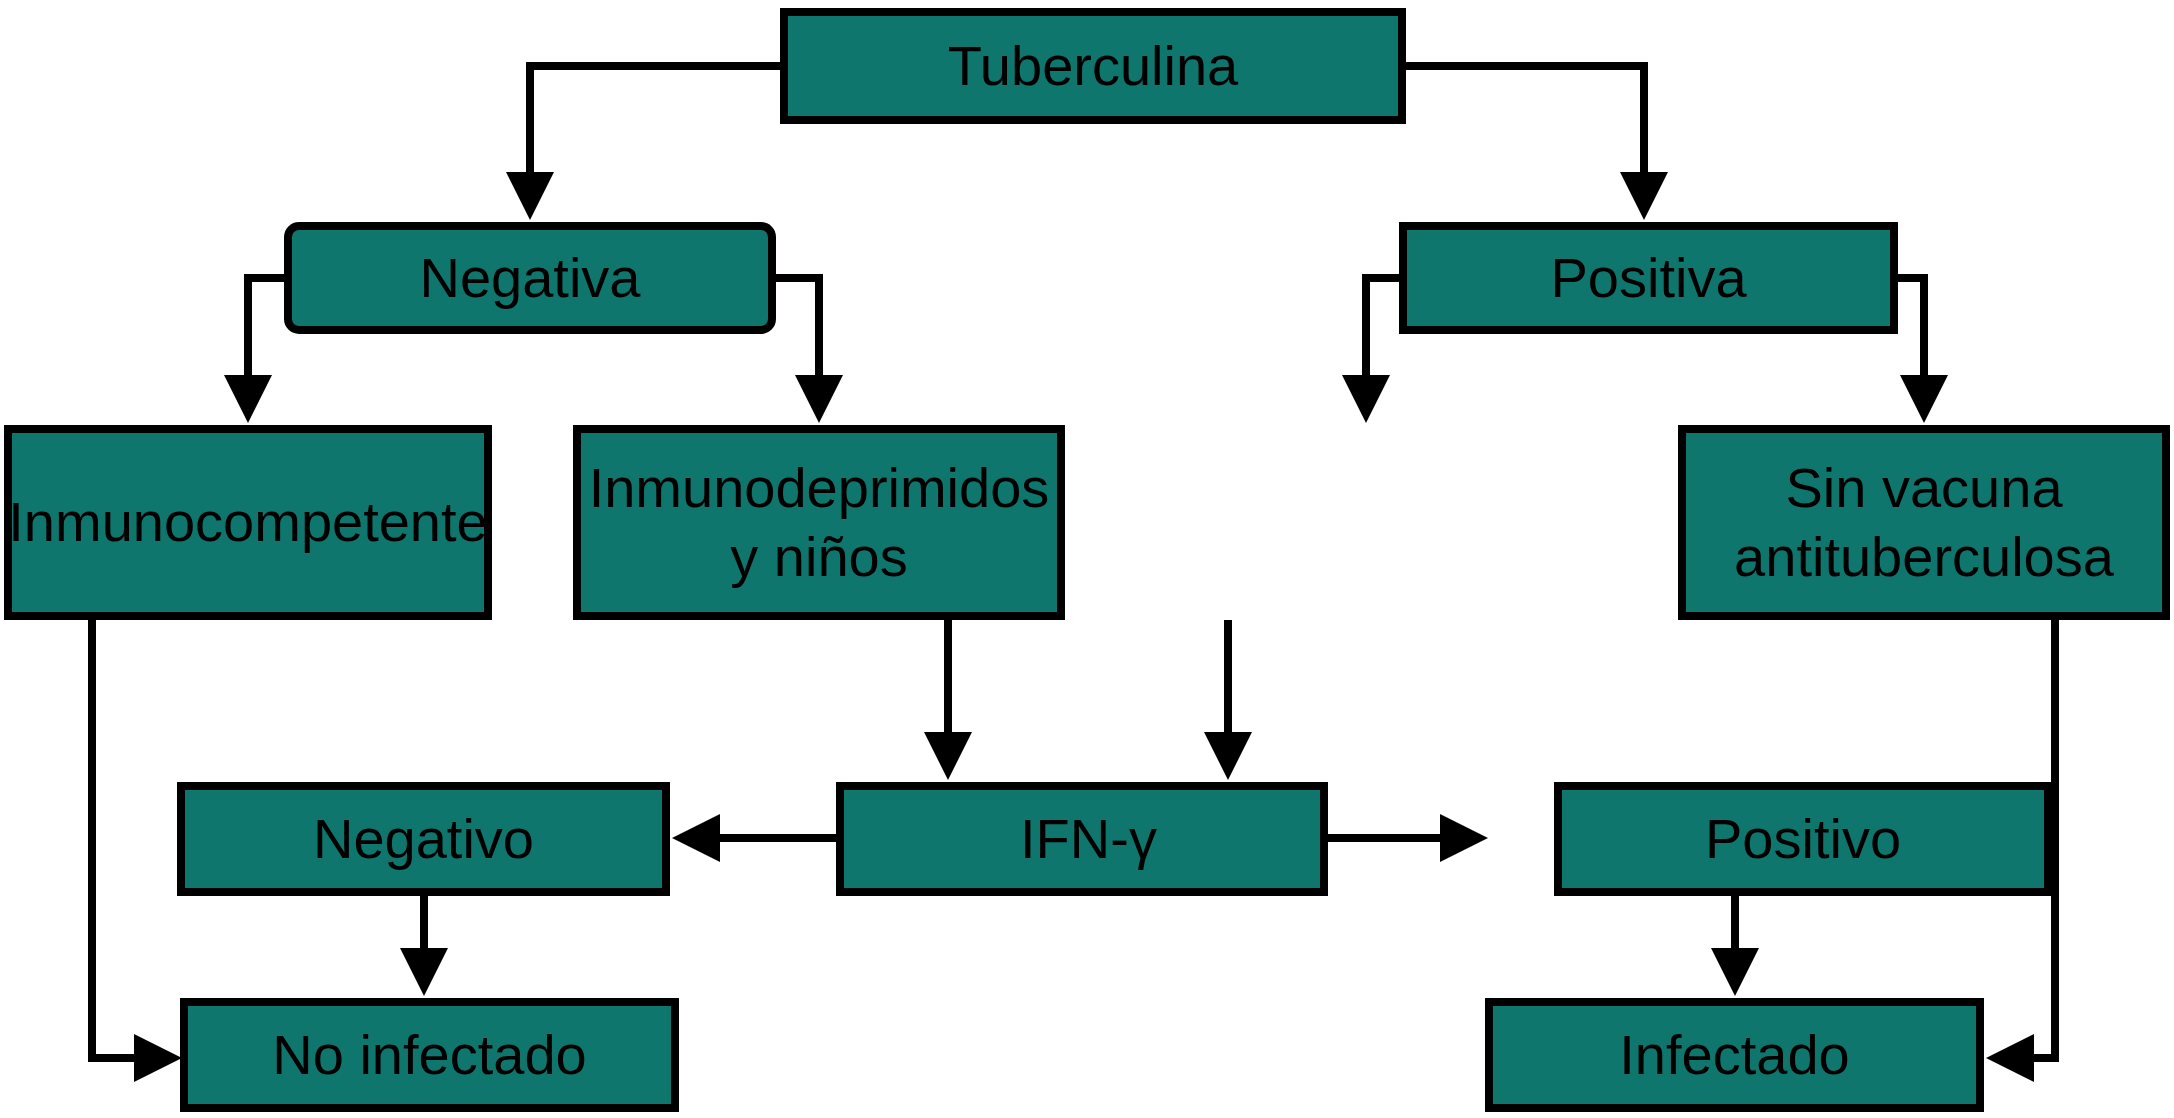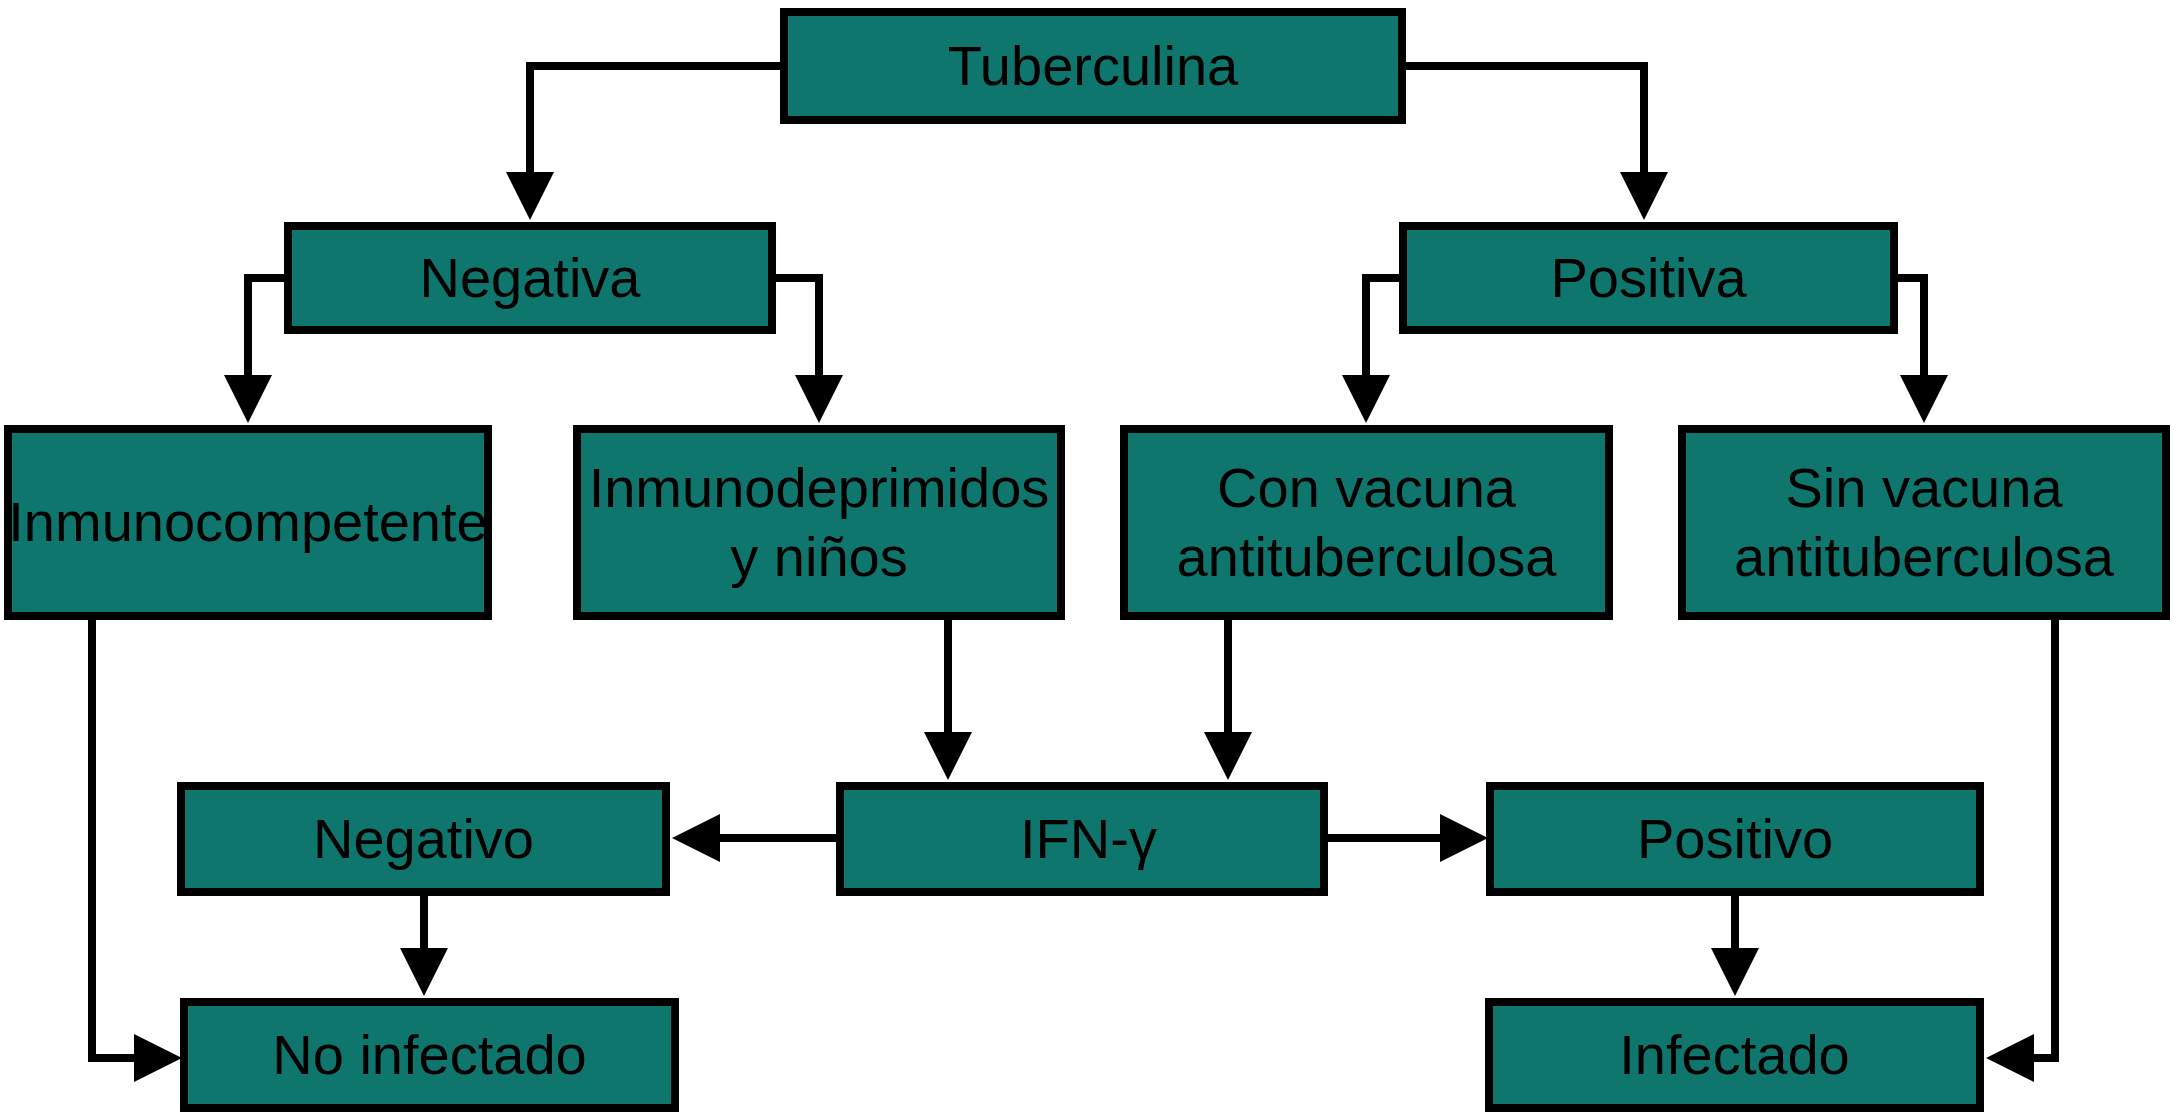--- a/index.html
+++ b/index.html
@@ -115,53 +115,50 @@
     <g>
       <path d="M2055,620 L2055,1058 L2026,1058"></path>
       <polygon points="2034,1034 2034,1082 1986,1058"></polygon>
     </g>
   </svg>
 
   <div class="node" style="left:780px; top:8px; width:626px; height:116px;">
     <span>Tuberculina</span>
   </div>
 
-  <div class="node" style="left:284px; top:222px; width:492px; height:112px;">
+  <div class="node" style="left:284px; top:222px; width:492px; height:112px;border-radius:15px;">
     <span>Negativa</span>
   </div>
 
   <div class="node" style="left:4px; top:425px; width:488px; height:195px;">
     <span>Inmunocompetente</span>
   </div>
 
   <div class="node" style="left:1399px; top:222px; width:499px; height:112px;">
     <span>Positiva</span>
   </div>
 
   <div class="node" style="left:573px; top:425px; width:492px; height:195px;">
     <span>Inmunodeprimidos y niños</span>
   </div>
 
-  <div class="node" style="left:1120px; top:425px; width:493px; height:195px;">
-    <span>Con vacuna antituberculosa</span>
-  </div>
 
   <div class="node" style="left:1678px; top:425px; width:492px; height:195px;">
     <span>Sin vacuna antituberculosa</span>
   </div>
 
   <div class="node" style="left:177px; top:782px; width:493px; height:114px;">
     <span>Negativo</span>
   </div>
 
   <div class="node" style="left:836px; top:782px; width:492px; height:114px;padding-left:17px;">
     <span>IFN-γ</span>
   </div>
 
-  <div class="node" style="left:1486px; top:782px; width:498px; height:114px;">
+  <div class="node" style="left:1554px; top:782px; width:498px; height:114px;">
     <span>Positivo</span>
   </div>
 
   <div class="node" style="left:180px; top:998px; width:499px; height:114px;">
     <span>No infectado</span>
   </div>
 
   <div class="node" style="left:1485px; top:998px; width:499px; height:114px;">
     <span>Infectado</span>
   </div>

